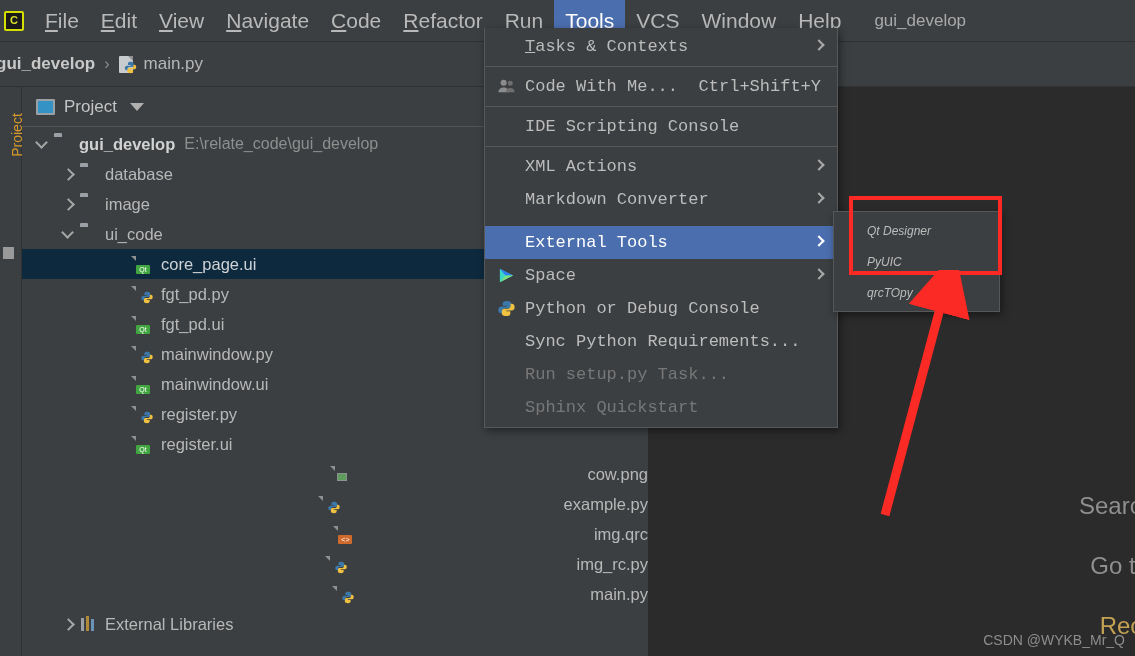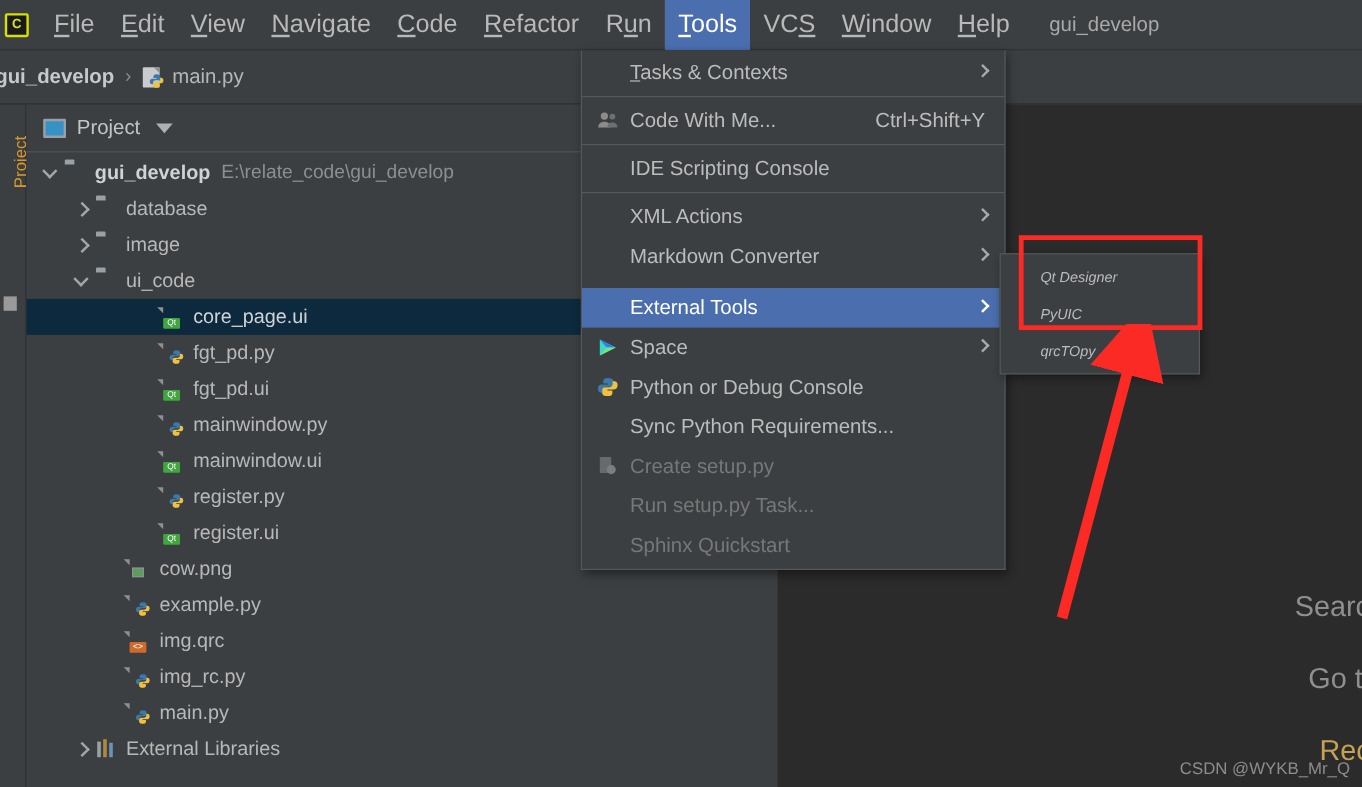--- a/index.html
+++ b/index.html
@@ -146,21 +146,21 @@
   .badge.qrc { background:#cf6a2c; }
   .py-dot {
     position:absolute; left:4px; bottom:-1px; width:14px;height:13px;
   }
   .label { color:#b8b8b8; }
   .label.bold { font-weight:bold; color:#d2d2d2; }
   .path { color:#8e8e8e; margin-left:9px; font-size:16px; }
 
   .indent0 { padding-left:14px; }
   .indent1 { padding-left:40px; }
-  .indent2 { padding-left:68px; }
+  .indent2 { padding-left:68px;justify-content:space-between; }
   .indent3 { padding-left:96px; }
 
   
   .editor {
     position:absolute; left:648px; top:87px; width:487px; height:569px;
     background:#2b2b2b;
   }
   .editor-hint {
     position:absolute; right:0px; font-size:24px; white-space:nowrap;
     color:#8f8f8f;
@@ -170,27 +170,28 @@
   .hint-recent { top:525px; right:-34px; color:#c5a253; }
 
   
   .editor-top {
     position:absolute; left:836px; top:42px; width:299px; height:45px;
     background:#3c3f41;
   }
 
   
   .menu {
-    position:absolute; left:484px; top:42px; width:354px;
+    position:absolute; left:484px; top:28px; width:354px;
     background:#3c3f41;
     border:1px solid #555759;
     border-top:none;
     box-shadow:2px 3px 8px rgba(0,0,0,0.45);
     padding:2px 0 3px 0;
     z-index:40;
+    font-family:Liberation Mono, monospace;
   }
   .mrow {
     position:relative; height:33px; display:flex; align-items:center;
     font-size:17px; color:#bcbcbc; white-space:nowrap;
     padding-left:40px; padding-right:14px;
   }
   .mrow.highlight { background:#4b6eaf; color:#ffffff;margin-top:10px; }
   .mrow.disabled { color:#777777; }
   .mrow .micon {
     position:absolute; left:12px; top:7px; width:19px; height:19px;
@@ -453,27 +454,20 @@
         <svg class="micon" viewBox="0 0 20 20">
           <path d="M10 2c-2.5 0-4 .9-4 2.6V7h4.3v.9H4.5C2.6 7.9 1.4 9.3 1.4 11.5S2.5 15 4.3 15h1.4v-2.3c0-1.6 1.2-2.9 3-2.9h3.7c1.5 0 2.5-1 2.5-2.5V4.6C14.9 3 13 2 10 2z" fill="#3c78aa"></path>
           <path d="M10 18c2.5 0 4-.9 4-2.6V13H9.7v-.9h5.8c1.9 0 3.1-1.4 3.1-3.6S17.5 5 15.7 5h-1.4v2.3c0 1.6-1.2 2.9-3 2.9H7.6c-1.5 0-2.5 1-2.5 2.5v2.7C5.1 17 7 18 10 18z" fill="#f0c040"></path>
         </svg>
         <span class="mlabel">Python or Debug Console</span>
       </div>
       <div class="mrow">
         <span class="mlabel">Sync Python Requirements...</span>
       </div>
       <div class="mrow disabled">
-        <svg class="micon" viewBox="0 0 20 20">
-          <rect x="3" y="2" width="10" height="14" rx="1" fill="#6a6a6a"></rect>
-          <circle cx="13" cy="13" r="4" fill="#7d7d7d"></circle>
-        </svg>
-        <span class="mlabel">Create setup.py</span>
-      </div>
-      <div class="mrow disabled">
         <span class="mlabel">Run setup.py Task...</span>
       </div>
       <div class="mrow disabled">
         <span class="mlabel">Sphinx Quickstart</span>
       </div>
     </div>
 
   <div class="submenu" id="ext-submenu">
       <div class="srow">Qt Designer</div>
       <div class="srow">PyUIC</div>

